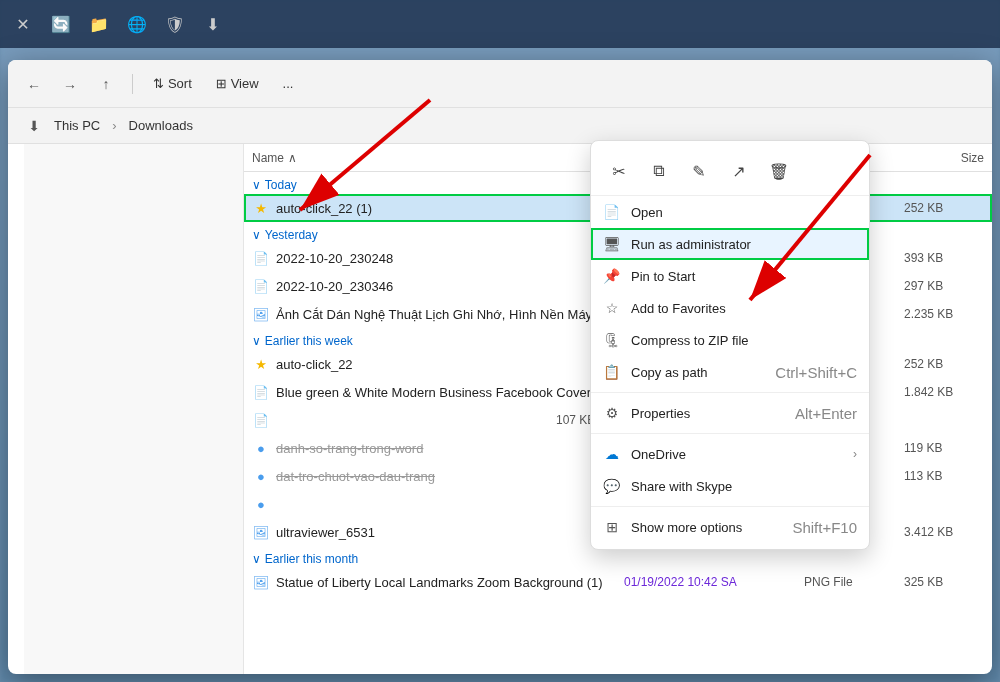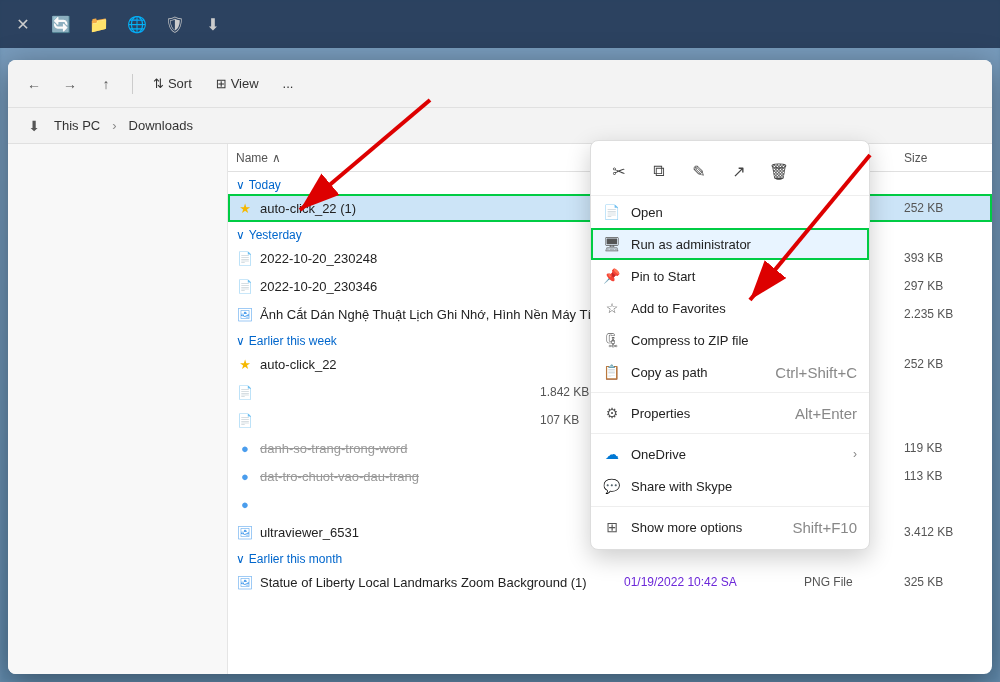--- a/index.html
+++ b/index.html
@@ -104,20 +104,21 @@
       display: flex; align-items: center; gap: 12px;
       font-size: 13px; color: #333;
     }
     .address-sep { color: #888; }
 
     
     .explorer-content {
       display: flex;
       flex: 1;
       overflow: hidden;
+      margin-left: 16px;
     }
 
     
     .sidebar {
       width: 220px;
       background: #f8f8f8;
       border-right: 1px solid #e5e5e5;
       flex-shrink: 0;
       overflow-y: auto;
     }
@@ -137,21 +138,21 @@
       border-bottom: 1px solid #e0e0e0;
       padding: 0 8px;
       background: #fff;
       position: sticky;
       top: 0;
       z-index: 3;
     }
     .col-name { flex: 1; font-size: 12px; color: #555; display: flex; align-items: center; gap: 4px; }
     .col-date { width: 180px; font-size: 12px; color: #555; }
     .col-type { width: 100px; font-size: 12px; color: #555; }
-    .col-size { width: 80px; font-size: 12px; color: #555; }
+    .col-size { width: 80px; font-size: 12px; color: #555; text-align: right; }
 
     
     .group-label {
       padding: 6px 8px 2px 8px;
       font-size: 12px;
       color: #0066cc;
       cursor: pointer;
       display: flex; align-items: center; gap: 4px;
     }
 
@@ -370,20 +371,21 @@
       <div class="file-row">
         <div class="file-icon icon-star">★</div>
         <div class="file-name-text">auto-click_22</div>
         <div class="file-date"></div>
         <div class="file-type"></div>
         <div class="file-size">252 KB</div>
       </div>
 
       <div class="file-row">
         <div class="file-icon icon-doc">📄</div>
+        <div class="file-name-text">Blue green &amp; White Modern Business Facebook Cover</div>
         <div class="file-date"></div>
         <div class="file-type"></div>
         <div class="file-size">1.842 KB</div>
       </div>
 
       <div class="file-row">
         <div class="file-icon icon-exe">📄</div>
         <div class="file-date"></div>
         <div class="file-type"></div>
         <div class="file-size">107 KB</div>

